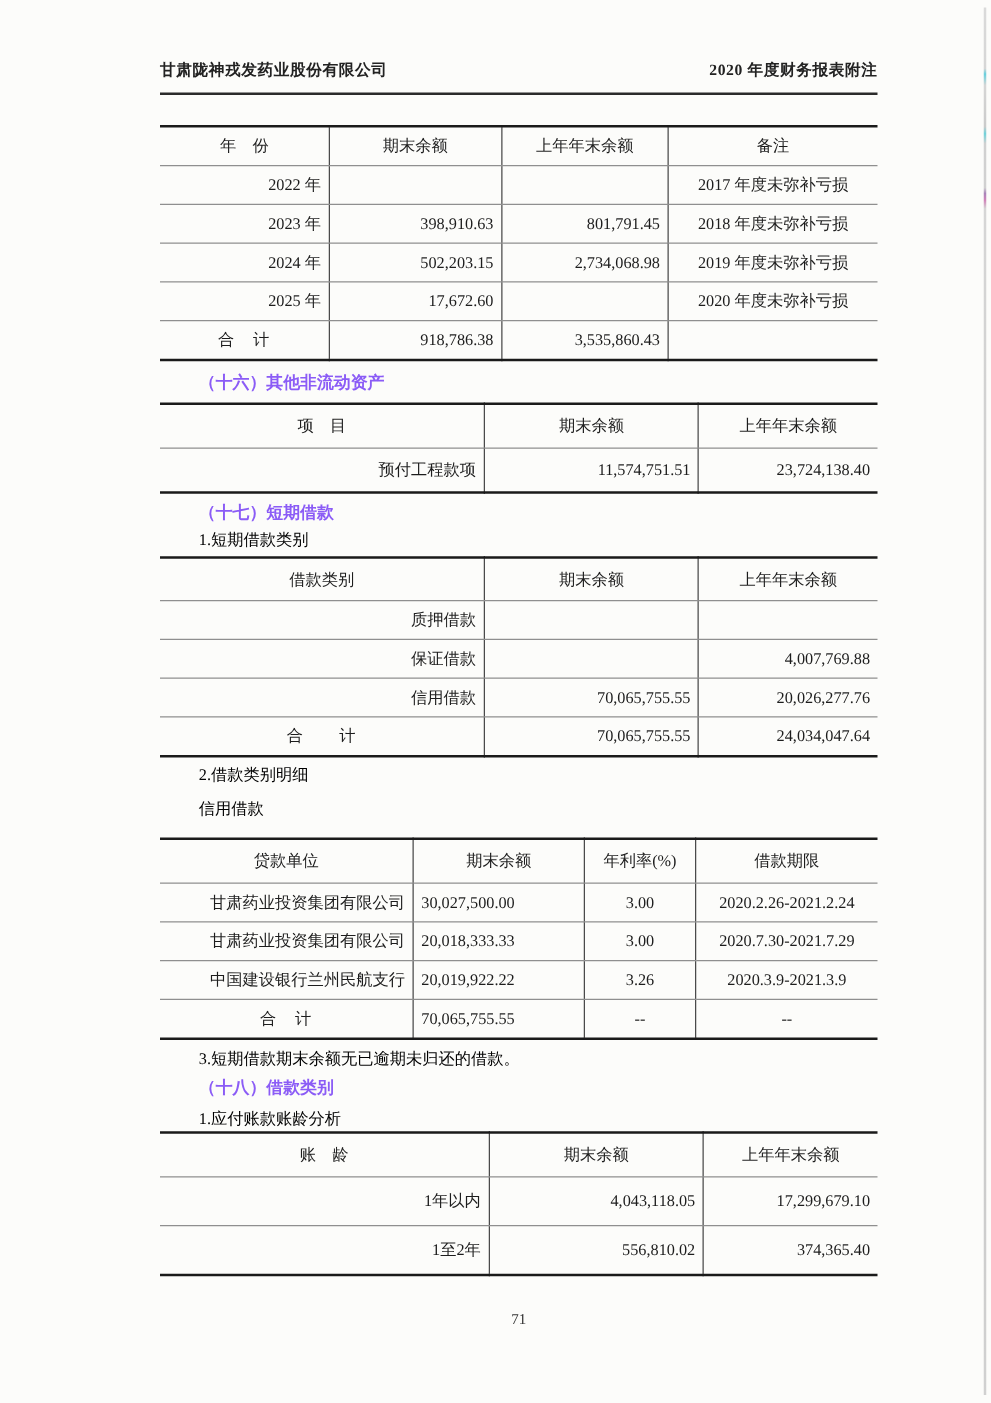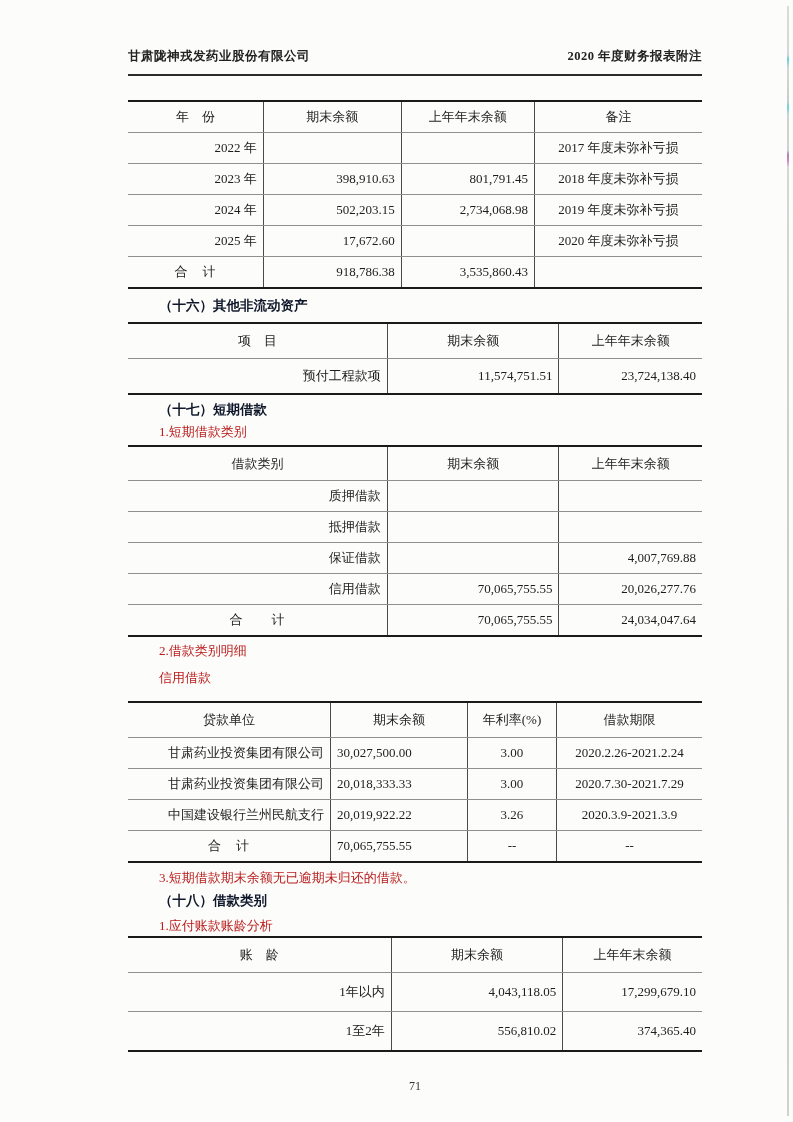--- a/index.html
+++ b/index.html
@@ -82,24 +82,24 @@
 
   
   .t5 { margin-top:0; }
   .t5 th { height:34px; }
   .t5 td { height:38px; }
   .t5 th:nth-child(1){width:46.7%} .t5 th:nth-child(2){width:29.6%} .t5 th:nth-child(3){width:23.7%}
   .t5 td:nth-child(2), .t5 td:nth-child(3){ text-align:right; }
 
   .sec-title {
     font-weight:bold; font-size:13.5px; line-height:20px;
-    margin-left:31px; color:#0f172a;
+    margin-left:31px; color:#8b5cf6;
   }
   .sub-line {
-    font-size:13px; line-height:20px; margin-left:31px; color:#b91c1c;
+    font-size:13px; line-height:20px; margin-left:31px; color:#000000;
   }
   .s16 { margin-top:7px; }
   .s17 { margin-top:5px; }
   .sub1 { margin-top:2px; }
   .sub2 { margin-top:4px; }
   .note-credit { margin-top:7px; }
   .sub3 { margin-top:5px; }
   .s18 { margin-top:3px; }
   .sub4 { margin-top:5px; }
 
@@ -193,25 +193,20 @@
             <th>上年年末余额</th>
           </tr>
         </thead>
         <tbody>
           <tr>
             <td>质押借款</td>
             <td>&nbsp;</td>
             <td>&nbsp;</td>
           </tr>
           <tr>
-            <td>抵押借款</td>
-            <td>&nbsp;</td>
-            <td>&nbsp;</td>
-          </tr>
-          <tr>
             <td>保证借款</td>
             <td>&nbsp;</td>
             <td>4,007,769.88</td>
           </tr>
           <tr>
             <td>信用借款</td>
             <td>70,065,755.55</td>
             <td>20,026,277.76</td>
           </tr>
           <tr class="total-row">

